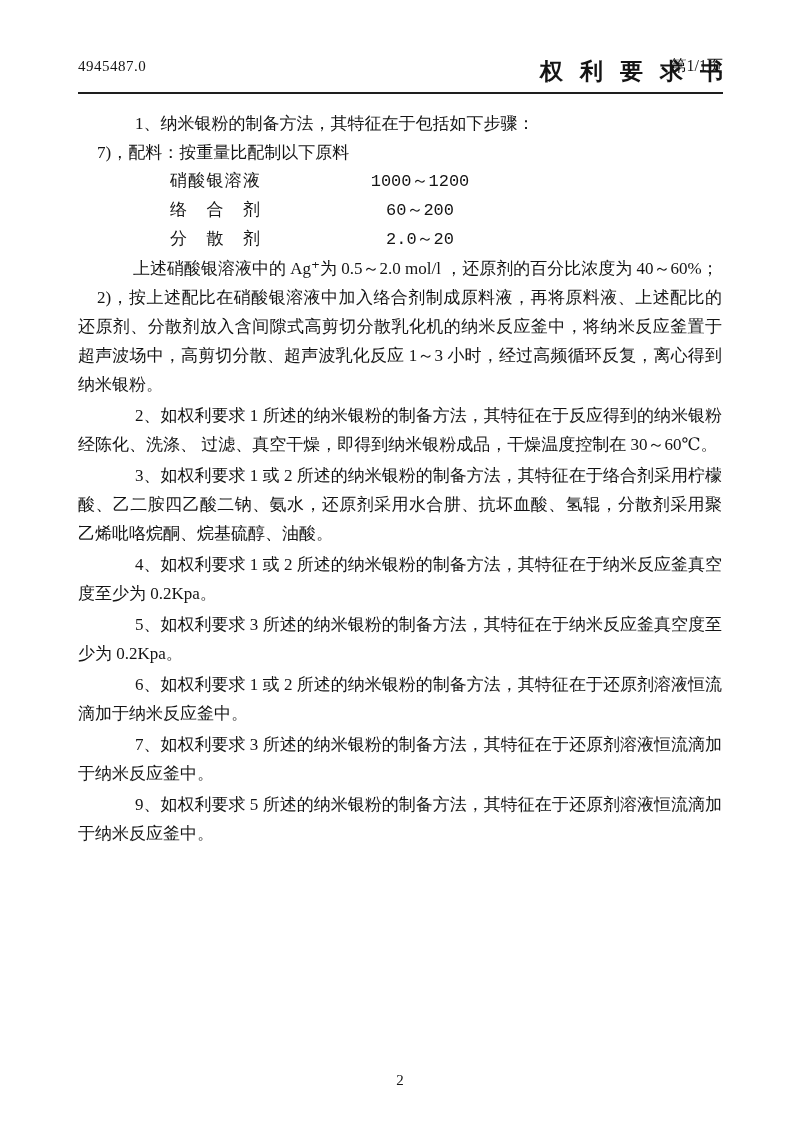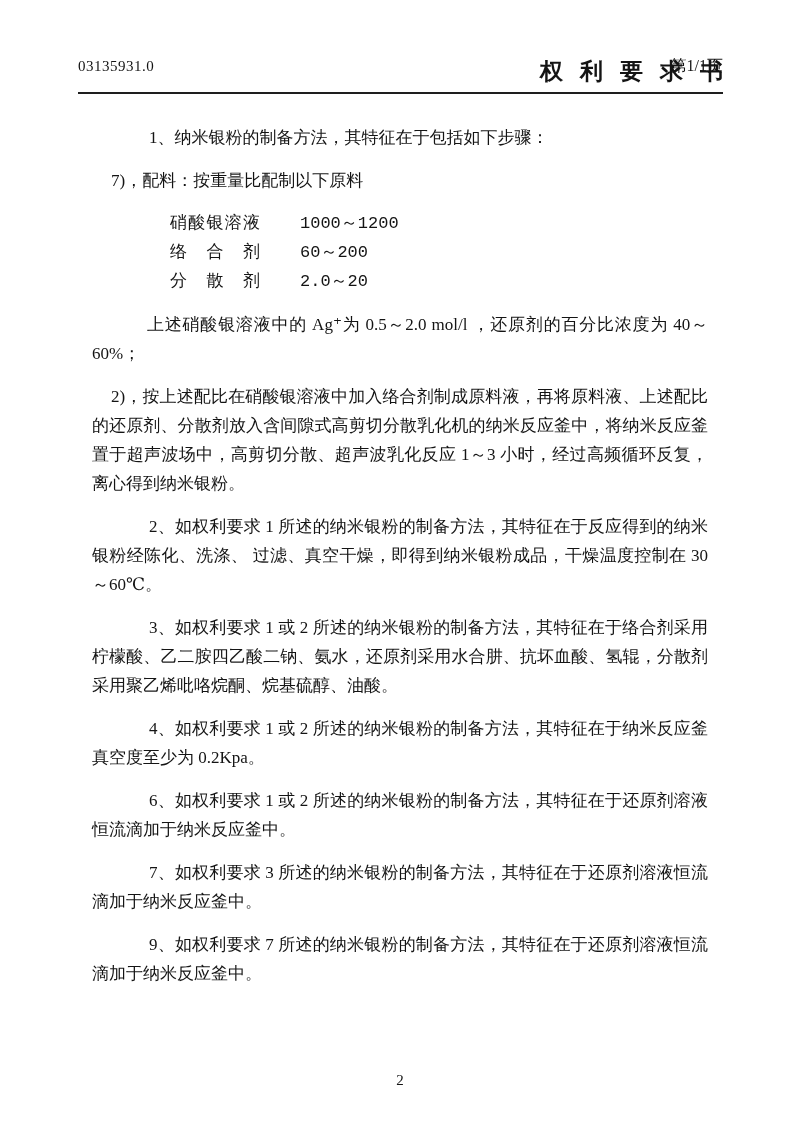--- a/index.html
+++ b/index.html
@@ -56,53 +56,54 @@
   
   .claims-body {
     position: absolute;
     top: 109px;
     left: 78px;
     width: 644px;
     font-size: 17px;
     line-height: 29px;
     text-align: justify;
   }
-  .claims-body p { margin: 14px; }
+  .claims-body p { margin: 0; }
   p.claim { text-indent: 57px; margin-top: 2px; }
   p.intro { text-indent: 57px; }
   p.substep { text-indent: 19px; }
   p.note { text-indent: 55px; }
   
   .ing-row { display: flex; font-family: Liberation Mono, monospace; }
   .ing-name {
     margin-left: 92px;
     width: 90px;
     text-align: justify;
     text-align-last: justify;
   }
   .ing-amount {
     margin-left: 40px;
     width: 240px;
+    text-align: center;
   }
   
   .footer {
     position: absolute;
     top: 1072px;
     left: 0; right: 0;
     text-align: center;
     font-size: 15px;
   }
 </style>
 </head>
 <body>
 
 <div class="page">
 
   <div class="header">
-    <span class="doc-number">03135931.0</span>
+    <span class="doc-number">4945487.0</span>
     <span class="title-wrap">
       <span class="title">权利要求书</span>
     </span>
     <span class="page-indicator">第1/1页</span>
   </div>
   <div class="header-rule"></div>
 
   <div class="claims-body">
     <p class="intro">1、纳米银粉的制备方法，其特征在于包括如下步骤：</p>
     <p class="substep">7)，配料：按重量比配制以下原料</p>
@@ -121,22 +122,23 @@
         <span class="ing-amount">2.0～20</span>
       </div>
     </div>
 
     <p class="note">上述硝酸银溶液中的 Ag⁺为 0.5～2.0 mol/l ，还原剂的百分比浓度为 40～60%；</p>
     <p class="substep">2)，按上述配比在硝酸银溶液中加入络合剂制成原料液，再将原料液、上述配比的还原剂、分散剂放入含间隙式高剪切分散乳化机的纳米反应釜中，将纳米反应釜置于超声波场中，高剪切分散、超声波乳化反应 1～3 小时，经过高频循环反复，离心得到纳米银粉。</p>
 
     <p class="claim">2、如权利要求 1 所述的纳米银粉的制备方法，其特征在于反应得到的纳米银粉经陈化、洗涤、 过滤、真空干燥，即得到纳米银粉成品，干燥温度控制在 30～60℃。</p>
     <p class="claim">3、如权利要求 1 或 2 所述的纳米银粉的制备方法，其特征在于络合剂采用柠檬酸、乙二胺四乙酸二钠、氨水，还原剂采用水合肼、抗坏血酸、氢辊，分散剂采用聚乙烯吡咯烷酮、烷基硫醇、油酸。</p>
     <p class="claim">4、如权利要求 1 或 2 所述的纳米银粉的制备方法，其特征在于纳米反应釜真空度至少为 0.2Kpa。</p>
+    <p class="claim">5、如权利要求 3 所述的纳米银粉的制备方法，其特征在于纳米反应釜真空度至少为 0.2Kpa。</p>
     <p class="claim">6、如权利要求 1 或 2 所述的纳米银粉的制备方法，其特征在于还原剂溶液恒流滴加于纳米反应釜中。</p>
     <p class="claim">7、如权利要求 3 所述的纳米银粉的制备方法，其特征在于还原剂溶液恒流滴加于纳米反应釜中。</p>
-    <p class="claim">9、如权利要求 7 所述的纳米银粉的制备方法，其特征在于还原剂溶液恒流滴加于纳米反应釜中。</p>
+    <p class="claim">9、如权利要求 5 所述的纳米银粉的制备方法，其特征在于还原剂溶液恒流滴加于纳米反应釜中。</p>
   </div>
 
   <div class="footer">
     <span>2</span>
   </div>
 
 </div>
 
 </body></html>

